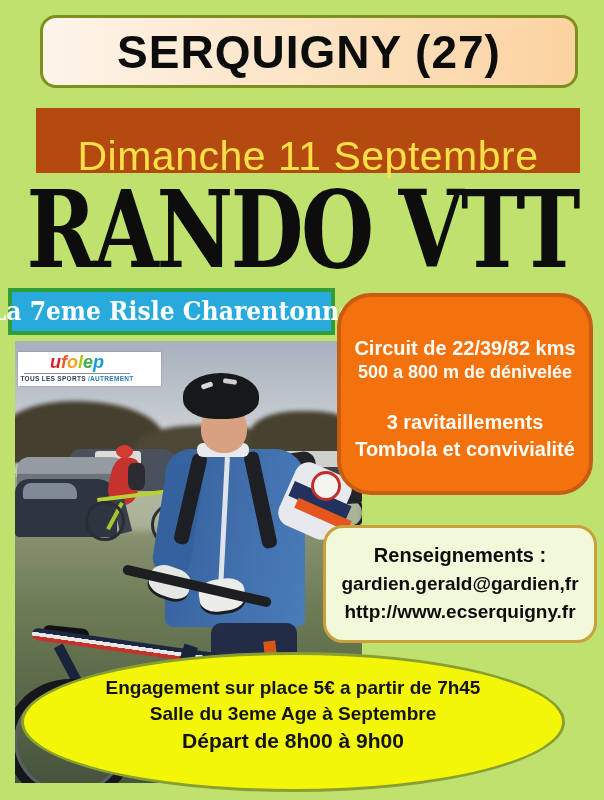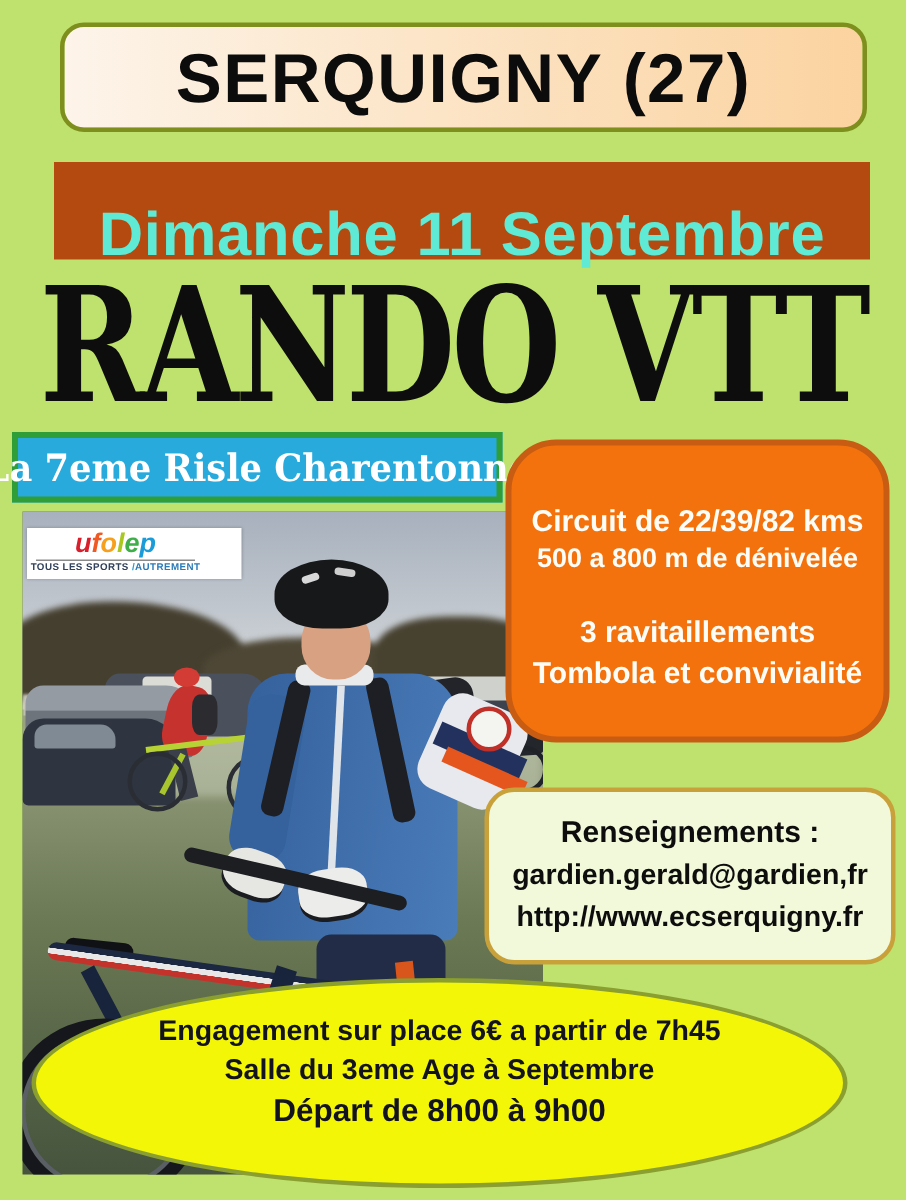--- a/index.html
+++ b/index.html
@@ -8,21 +8,21 @@
   .abs{position:absolute;}
   .sh{position:absolute;}
 
   .header-box{left:40px;top:15px;width:532px;height:67px;border:3px solid #7e8f1e;border-radius:16px;
       background:linear-gradient(90deg,#fdf4ea 0%,#fce5c8 45%,#fbd3a0 100%);
       display:flex;align-items:center;justify-content:center;}
   .header-box span{font-size:46px;font-weight:900;letter-spacing:1px;color:#0c0c0c;}
 
   .date-banner{left:36px;top:108px;width:544px;height:65px;background:#b54a10;
       display:flex;align-items:center;justify-content:center;}
-  .date-banner span{color:#5eead4;font-size:41px;font-weight:bold;letter-spacing:.5px;margin-top:32px;}
+  .date-banner span{color:#fde047;font-size:41px;font-weight:normal;letter-spacing:.5px;margin-top:32px;}
 
   .main-title{left:0;top:176px;width:604px;height:108px;display:flex;align-items:center;justify-content:center;}
   .main-title span{font-family:"DejaVu Serif",serif;font-weight:bold;font-size:100px;color:#0d0d0d;
       letter-spacing:-3px;transform:scale(.84,1.06);white-space:nowrap;}
 
   .event-banner{left:8px;top:288px;width:327px;height:47px;background:#29aadd;border:4px solid #2f9e38;
       box-sizing:border-box;display:flex;align-items:center;justify-content:center;}
   .event-banner span{font-family:"DejaVu Serif",serif;font-weight:bold;font-size:24px;color:#fff;
       white-space:nowrap;transform:scale(.98,1.05);}
 
@@ -152,18 +152,18 @@
     <div class="l4">Tombola et convivialité</div>
   </div>
 
   <div class="abs contact-box">
     <div class="c1">Renseignements :</div>
     <div class="c2">gardien.gerald@gardien,fr</div>
     <div class="c3">http://www.ecserquigny.fr</div>
   </div>
 
   <div class="abs footer-ellipse">
-    <div class="e1">Engagement sur place 6€ a partir de 7h45</div>
+    <div class="e1">Engagement sur place 5€ a partir de 7h45</div>
     <div class="e2">Salle du 3eme Age à Septembre</div>
     <div class="e3">Départ de 8h00 à 9h00</div>
   </div>
 
 </div>
 
 </body></html>

